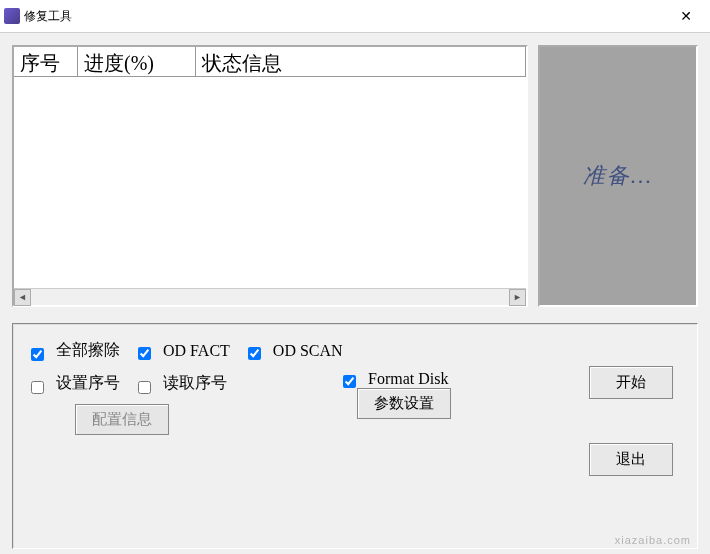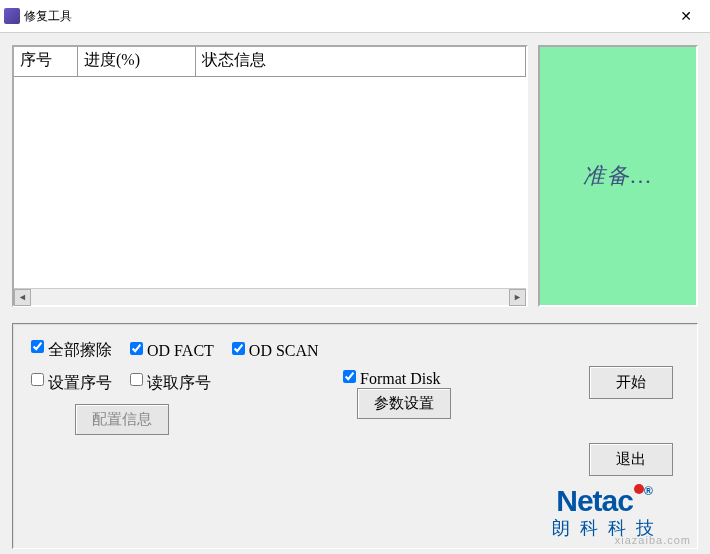--- a/index.html
+++ b/index.html
@@ -48,21 +48,21 @@
   flex-direction: column;
 }
 .grid-headers {
   display: flex;
   height: 30px;
 }
 .gh {
   border-right: 1px solid #999;
   border-bottom: 1px solid #999;
   padding: 3px 6px;
-  font-size: 16px;
+  font-size: 20px;
   font-family: "SimSun", serif;
   color: #000;
 }
 .gh1 { width: 64px; }
 .gh2 { width: 118px; }
 .gh3 { flex: 1; }
 .grid-body { flex: 1; background: #fff; }
 .hscroll {
   height: 17px;
   background: #f0f0f0;
@@ -74,21 +74,21 @@
   width: 17px; height: 17px;
   border: 1px solid #adadad;
   background: #e1e1e1;
   display: flex; align-items: center; justify-content: center;
   font-size: 9px; color: #555;
 }
 .hscroll .track { flex: 1; background: #f0f0f0; }
 .status-panel {
   width: 160px;
   border: 2px inset #fff;
-  background: #86efac;
+  background: #a3a3a3;
   display: flex;
   align-items: center;
   justify-content: center;
   font-size: 22px;
   font-style: italic;
   font-family: "KaiTi", "SimSun", serif;
   color: #405080;
   letter-spacing: 2px;
 }
 .bottom-panel {
@@ -105,22 +105,22 @@
 }
 .chk-row {
   display: flex;
   align-items: center;
   gap: 18px;
   font-size: 16px;
   font-family: "SimSun", serif;
 }
 .chk {
   display: flex;
-  align-items: flex-start;
-  gap: 4px;
+  align-items: flex-end;
+  gap: 12px;
 }
 .chk input { width: 13px; height: 13px; }
 .row2 { margin-top: 12px; }
 .row3 { margin-top: 10px; margin-left: 44px; }
 .col-left {
   display: inline-block;
   vertical-align: top;
 }
 .col-mid {
   position: absolute;
@@ -272,23 +272,17 @@
       <div style="margin-top:0; margin-left:14px;">
         <button class="btn">参数设置</button>
       </div>
     </div>
 
     <div class="right-btns">
       <button class="btn">开始</button>
       <button class="btn">退出</button>
     </div>
 
-    <div class="logo">
-      <div class="logo-main">
-        <span>Netac</span><span class="red-dot"></span><span class="logo-r">®</span>
-      </div>
-      <div class="logo-sub">朗科科技</div>
-    </div>
 
     <div class="watermark">xiazaiba.com</div>
   </div>
 
 </div>
 
 </body></html>

